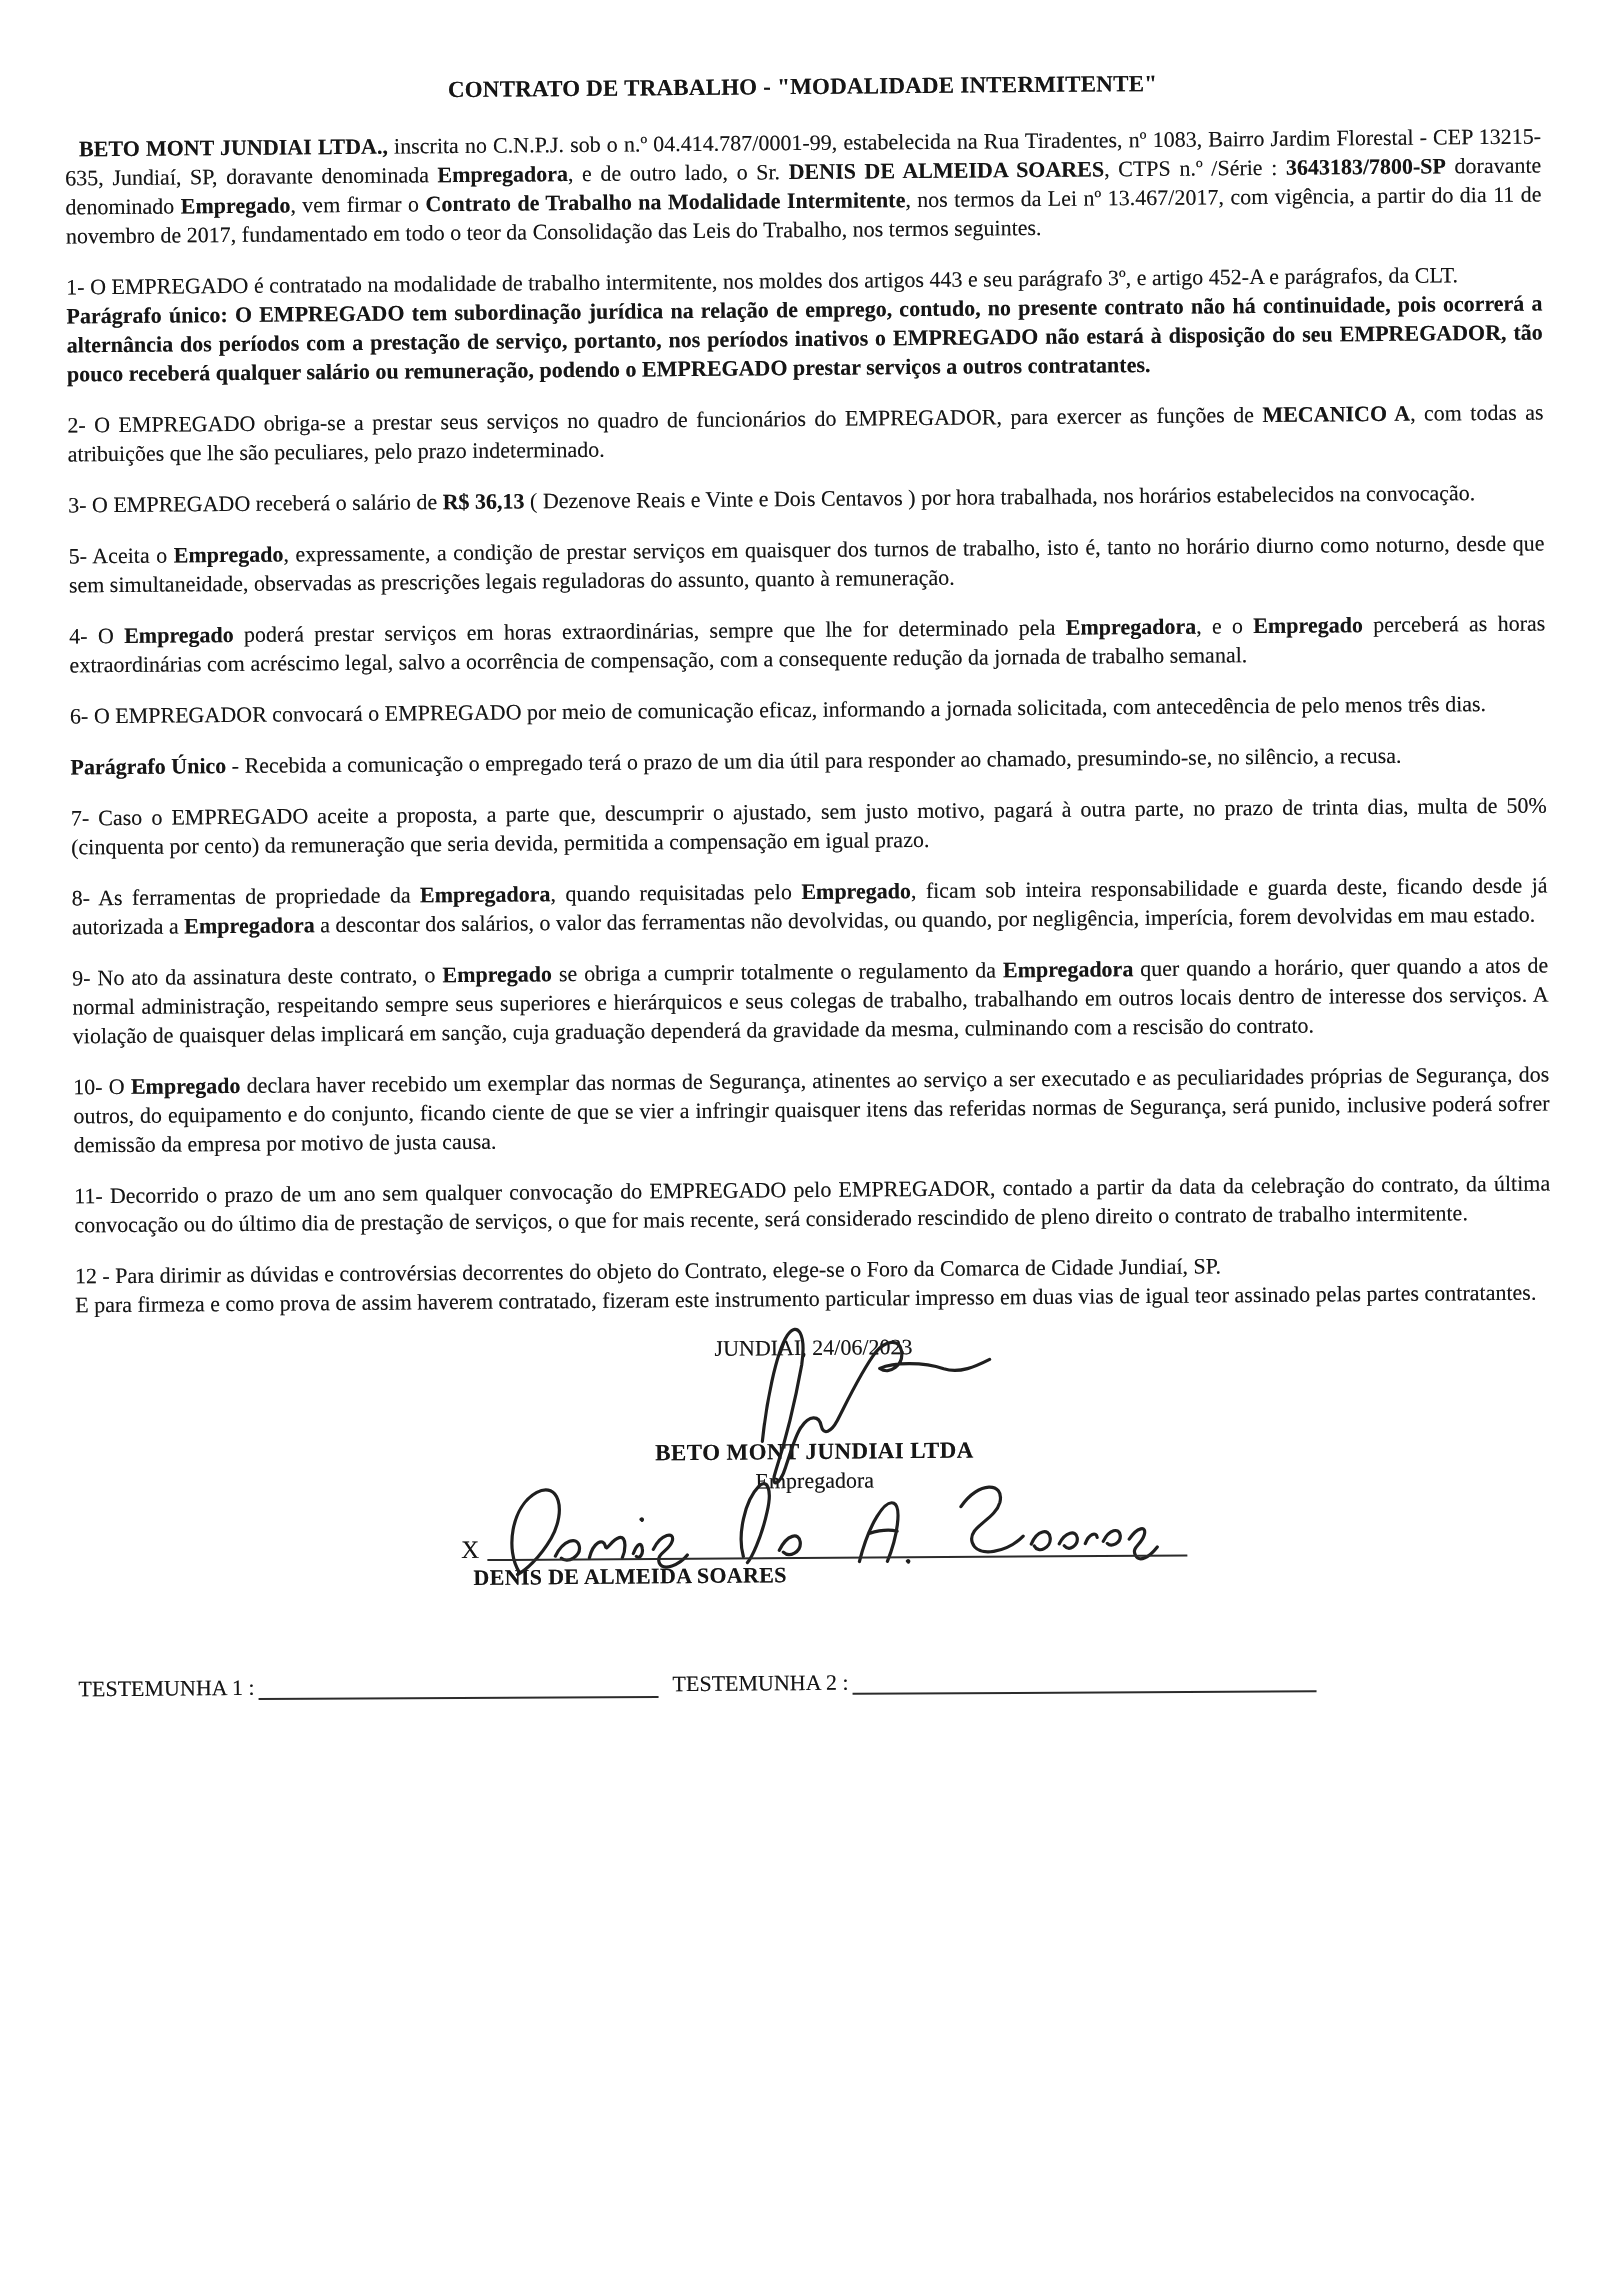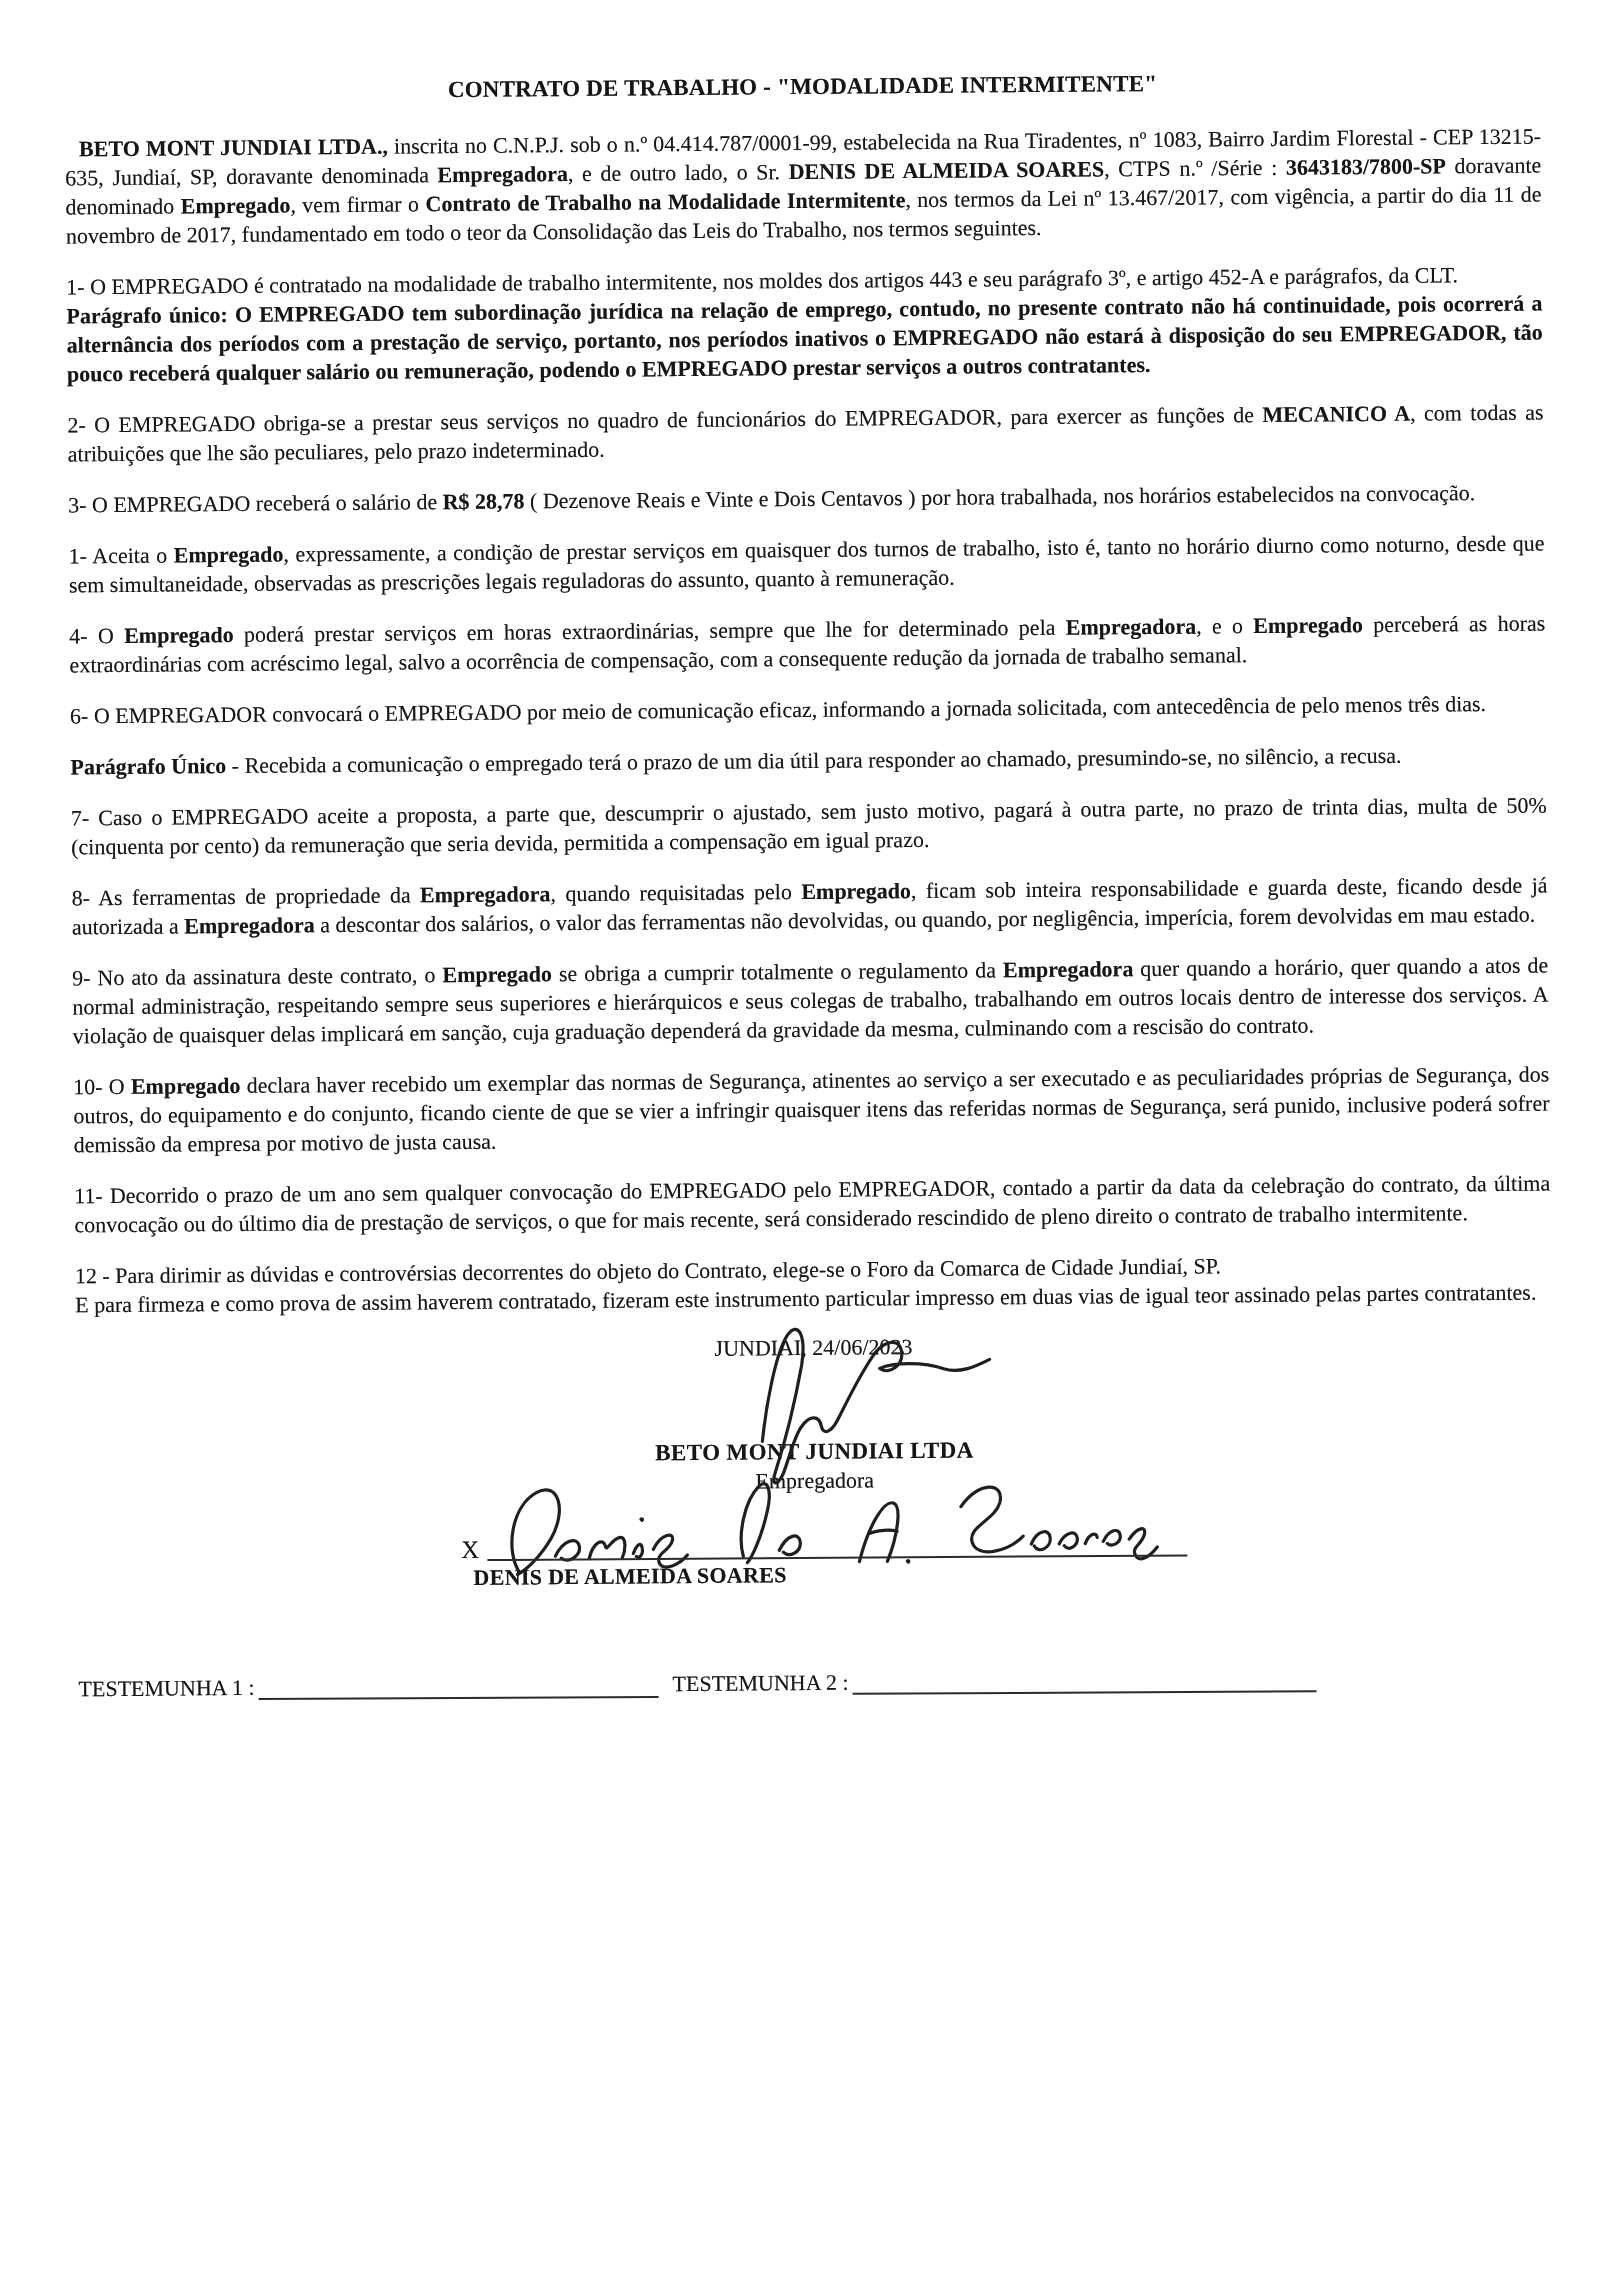--- a/index.html
+++ b/index.html
@@ -49,22 +49,22 @@
 <div class="page">
   <div class="tilt">
 
     <h1 class="title">CONTRATO DE TRABALHO - "MODALIDADE INTERMITENTE"</h1>
 
     <div>
         <p class="para indent"><b>BETO MONT JUNDIAI  LTDA., </b><span>inscrita no C.N.P.J. sob o n.º 04.414.787/0001-99,  estabelecida na Rua Tiradentes, nº 1083, Bairro Jardim Florestal - CEP 13215-635, Jundiaí, SP,  doravante denominada </span><b>Empregadora</b><span>, e de outro lado, o Sr. </span><b>DENIS DE ALMEIDA SOARES</b><span>, CTPS  n.º /Série : </span><b>3643183/7800-SP</b><span> doravante denominado </span><b>Empregado</b><span>,  vem firmar o </span><b>Contrato de Trabalho na Modalidade Intermitente</b><span>, nos termos da Lei nº 13.467/2017, com vigência, a partir do dia 11 de novembro de 2017, fundamentado em todo o teor da Consolidação das Leis do Trabalho, nos termos seguintes.</span></p>
         <p class="para"><span>1- O EMPREGADO é contratado na modalidade de trabalho intermitente, nos moldes dos artigos 443 e seu parágrafo 3º, e artigo 452-A e parágrafos, da CLT.</span></p>
         <p class="para tight"><b>Parágrafo único: O EMPREGADO tem subordinação jurídica na relação de emprego, contudo, no presente contrato não há continuidade, pois ocorrerá a alternância dos períodos com a prestação de serviço, portanto, nos períodos inativos o EMPREGADO não estará à disposição do seu EMPREGADOR, tão pouco receberá qualquer salário ou remuneração, podendo o EMPREGADO prestar serviços a outros contratantes.</b></p>
         <p class="para"><span>2- O EMPREGADO obriga-se a prestar seus serviços no quadro de funcionários do EMPREGADOR, para exercer as funções de </span><b>MECANICO A</b><span>, com todas as atribuições que lhe são peculiares, pelo prazo indeterminado.</span></p>
-        <p class="para"><span>3- O EMPREGADO receberá o salário de </span><b>R$ 28,78</b><span> ( Dezenove Reais  e Vinte e Dois Centavos  ) por hora trabalhada, nos horários estabelecidos na convocação.</span></p>
-        <p class="para"><span>1- Aceita o </span><b>Empregado</b><span>, expressamente, a condição de prestar serviços em quaisquer dos turnos de trabalho, isto é, tanto no horário diurno como noturno, desde que sem simultaneidade, observadas as prescrições legais reguladoras do assunto, quanto à remuneração.</span></p>
+        <p class="para"><span>3- O EMPREGADO receberá o salário de </span><b>R$ 36,13</b><span> ( Dezenove Reais  e Vinte e Dois Centavos  ) por hora trabalhada, nos horários estabelecidos na convocação.</span></p>
+        <p class="para"><span>5- Aceita o </span><b>Empregado</b><span>, expressamente, a condição de prestar serviços em quaisquer dos turnos de trabalho, isto é, tanto no horário diurno como noturno, desde que sem simultaneidade, observadas as prescrições legais reguladoras do assunto, quanto à remuneração.</span></p>
         <p class="para"><span>4- O </span><b>Empregado</b><span> poderá prestar serviços em horas extraordinárias, sempre que lhe for determinado pela </span><b>Empregadora</b><span>, e o </span><b>Empregado</b><span> perceberá as horas extraordinárias com acréscimo legal, salvo a ocorrência de compensação, com a consequente redução da jornada de trabalho semanal.</span></p>
         <p class="para"><span>6- O EMPREGADOR convocará o EMPREGADO por meio de comunicação eficaz, informando a jornada solicitada, com antecedência de pelo menos três dias.</span></p>
         <p class="para"><b>Parágrafo Único</b><span> - Recebida a comunicação o empregado terá o prazo de um dia útil para responder ao chamado, presumindo-se, no silêncio, a recusa.</span></p>
         <p class="para"><span>7- Caso o EMPREGADO aceite a proposta, a parte que, descumprir o ajustado,  sem justo motivo, pagará à outra parte, no prazo de trinta dias, multa de 50% (cinquenta por cento) da remuneração que seria devida, permitida a compensação em igual prazo.</span></p>
         <p class="para"><span>8- As ferramentas de propriedade da </span><b>Empregadora</b><span>, quando requisitadas pelo </span><b>Empregado</b><span>, ficam sob inteira responsabilidade e guarda deste, ficando desde já autorizada a </span><b>Empregadora</b><span> a descontar dos salários, o valor das ferramentas não devolvidas, ou quando, por negligência, imperícia, forem devolvidas em mau estado.</span></p>
         <p class="para"><span>9- No ato da assinatura deste contrato, o </span><b>Empregado</b><span> se obriga a cumprir totalmente o regulamento da </span><b>Empregadora</b><span> quer quando a horário, quer quando a atos de normal administração, respeitando sempre seus superiores e hierárquicos e seus colegas de trabalho, trabalhando em outros locais dentro de interesse dos serviços. A violação de quaisquer delas implicará em sanção, cuja graduação dependerá da gravidade da mesma, culminando com a rescisão do contrato.</span></p>
         <p class="para"><span>10- O </span><b>Empregado</b><span> declara haver recebido um exemplar das normas de Segurança, atinentes ao serviço a ser executado e as peculiaridades próprias de Segurança, dos outros, do equipamento e do conjunto, ficando ciente de que se vier a infringir quaisquer itens das referidas normas de Segurança, será punido, inclusive poderá sofrer demissão da empresa por motivo de justa causa.</span></p>
         <p class="para"><span>11- Decorrido o prazo de um ano sem qualquer convocação do EMPREGADO pelo EMPREGADOR, contado a partir da data da celebração do contrato, da última convocação ou do último dia de prestação de serviços, o que for mais recente, será considerado rescindido de pleno direito o contrato de trabalho intermitente.</span></p>
         <p class="para"><span>12 - Para dirimir as dúvidas e controvérsias decorrentes do objeto do Contrato, elege-se o Foro da Comarca de Cidade Jundiaí, SP.</span></p>
         <p class="para tight"><span>E para firmeza e como prova de assim haverem contratado, fizeram este instrumento particular impresso em duas vias de igual teor assinado pelas partes contratantes.</span></p>

